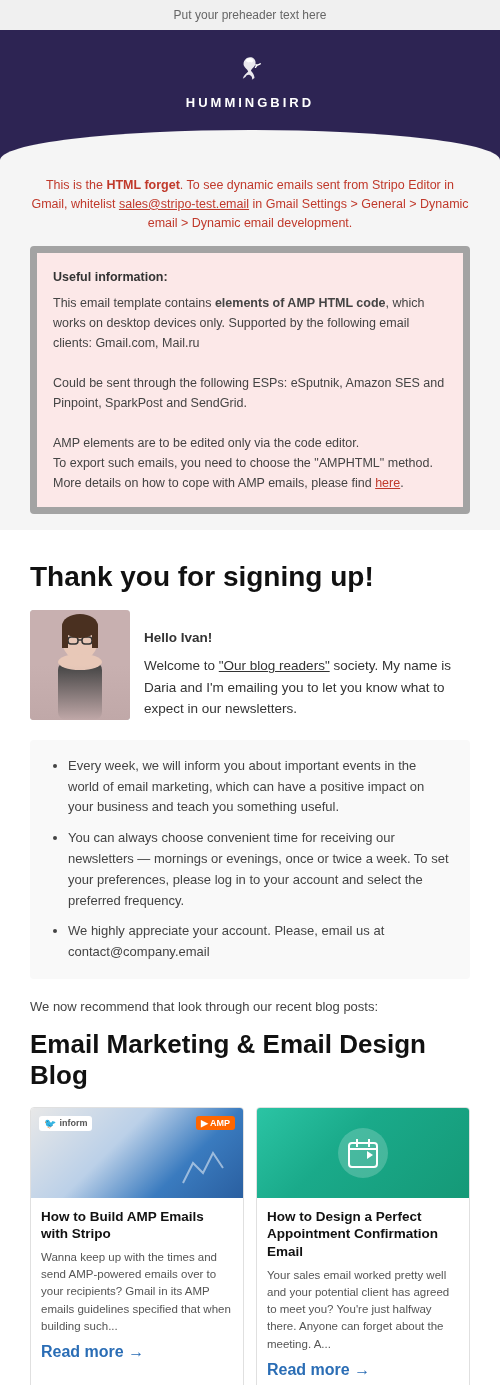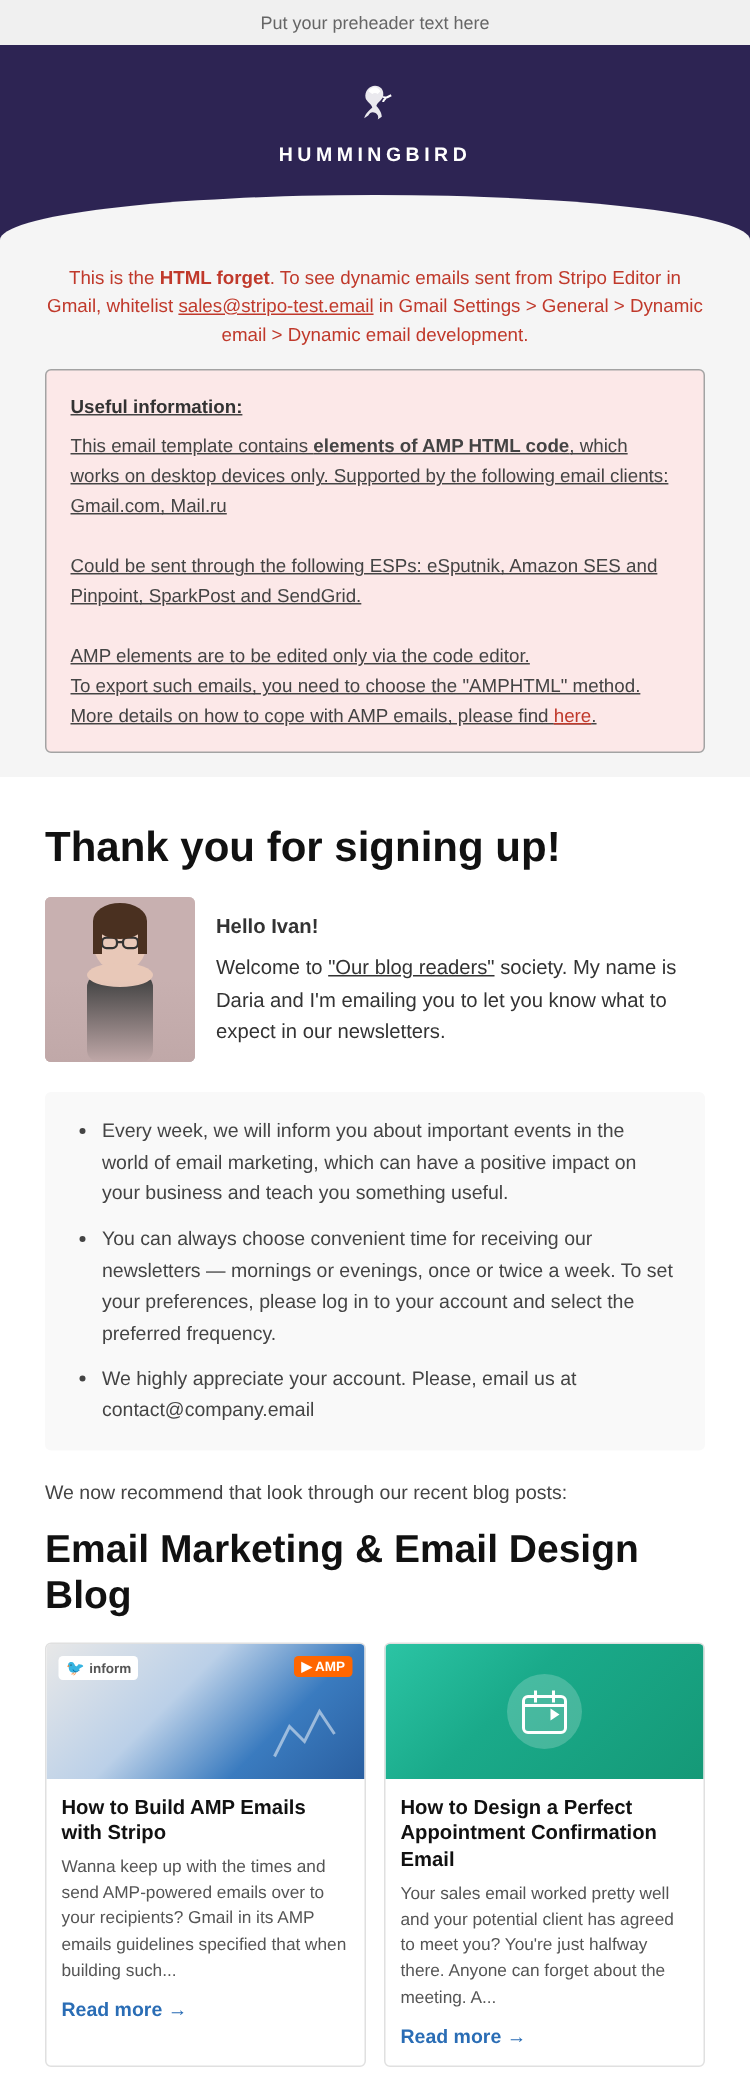--- a/index.html
+++ b/index.html
@@ -71,27 +71,26 @@
     }
     .info-section .html-notice a {
       color: #c0392b;
       text-decoration: underline;
     }
     .info-section .html-notice strong {
       font-weight: bold;
     }
     .useful-box {
       background: #fce8e8;
-      border: 1px solid #a3a3a3;
+      border: 7px solid #a3a3a3;
       border-radius: 4px;
       padding: 14px 16px;
       font-size: 12.5px;
       line-height: 1.6;
       color: #444;
-      text-decoration: underline;
     }
     .useful-box .useful-title {
       font-weight: bold;
       margin-bottom: 6px;
       color: #333;
     }
     .useful-box a {
       color: #c0392b;
       text-decoration: underline;
     }
@@ -102,21 +101,21 @@
     .thank-you-heading {
       font-size: 28px;
       font-weight: 900;
       color: #111;
       margin: 10px 0 16px 0;
       line-height: 1.2;
     }
     .welcome-row {
       display: flex;
       gap: 14px;
-      align-items: center;
+      align-items: flex-end;
       margin-bottom: 20px;
     }
     .welcome-row .avatar {
       width: 100px;
       height: 110px;
       flex-shrink: 0;
       border-radius: 4px;
       overflow: hidden;
       background: #ddd;
       position: relative;
@@ -267,21 +266,21 @@
       margin-bottom: 6px;
       line-height: 1.3;
     }
     .card-desc {
       font-size: 11.5px;
       color: #555;
       line-height: 1.5;
       margin-bottom: 8px;
     }
     .card-readmore {
-      font-size: 13px;
+      font-size: 16px;
       color: #2a6db5;
       font-weight: bold;
       text-decoration: none;
       cursor: pointer;
     }
   </style>
 </head>
 <body>
 
 <div class="preheader">

